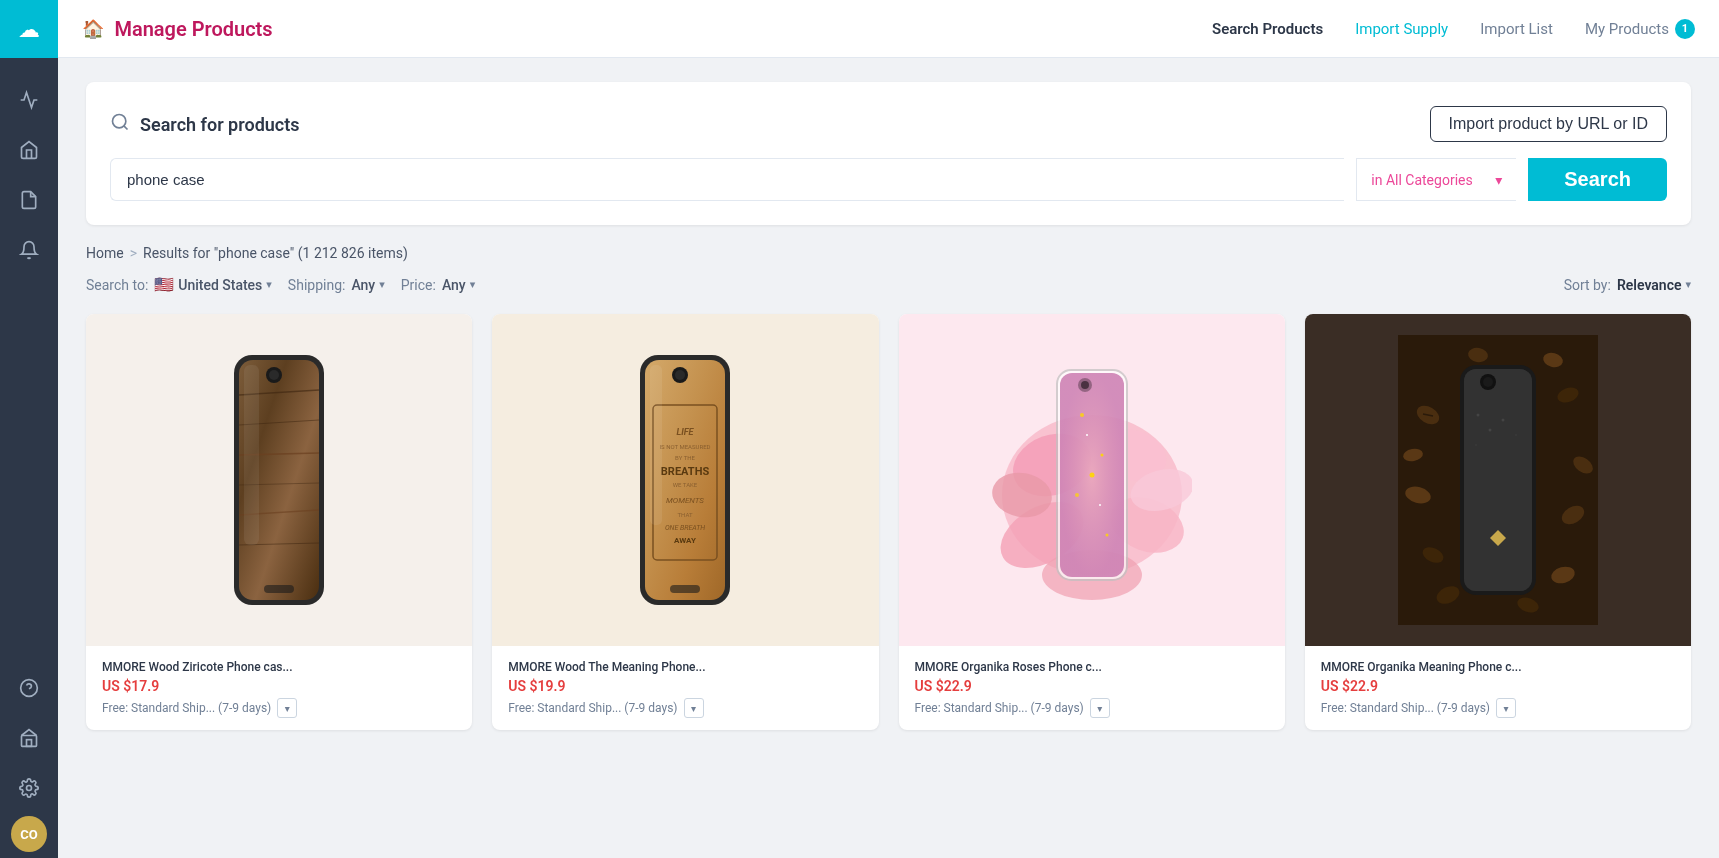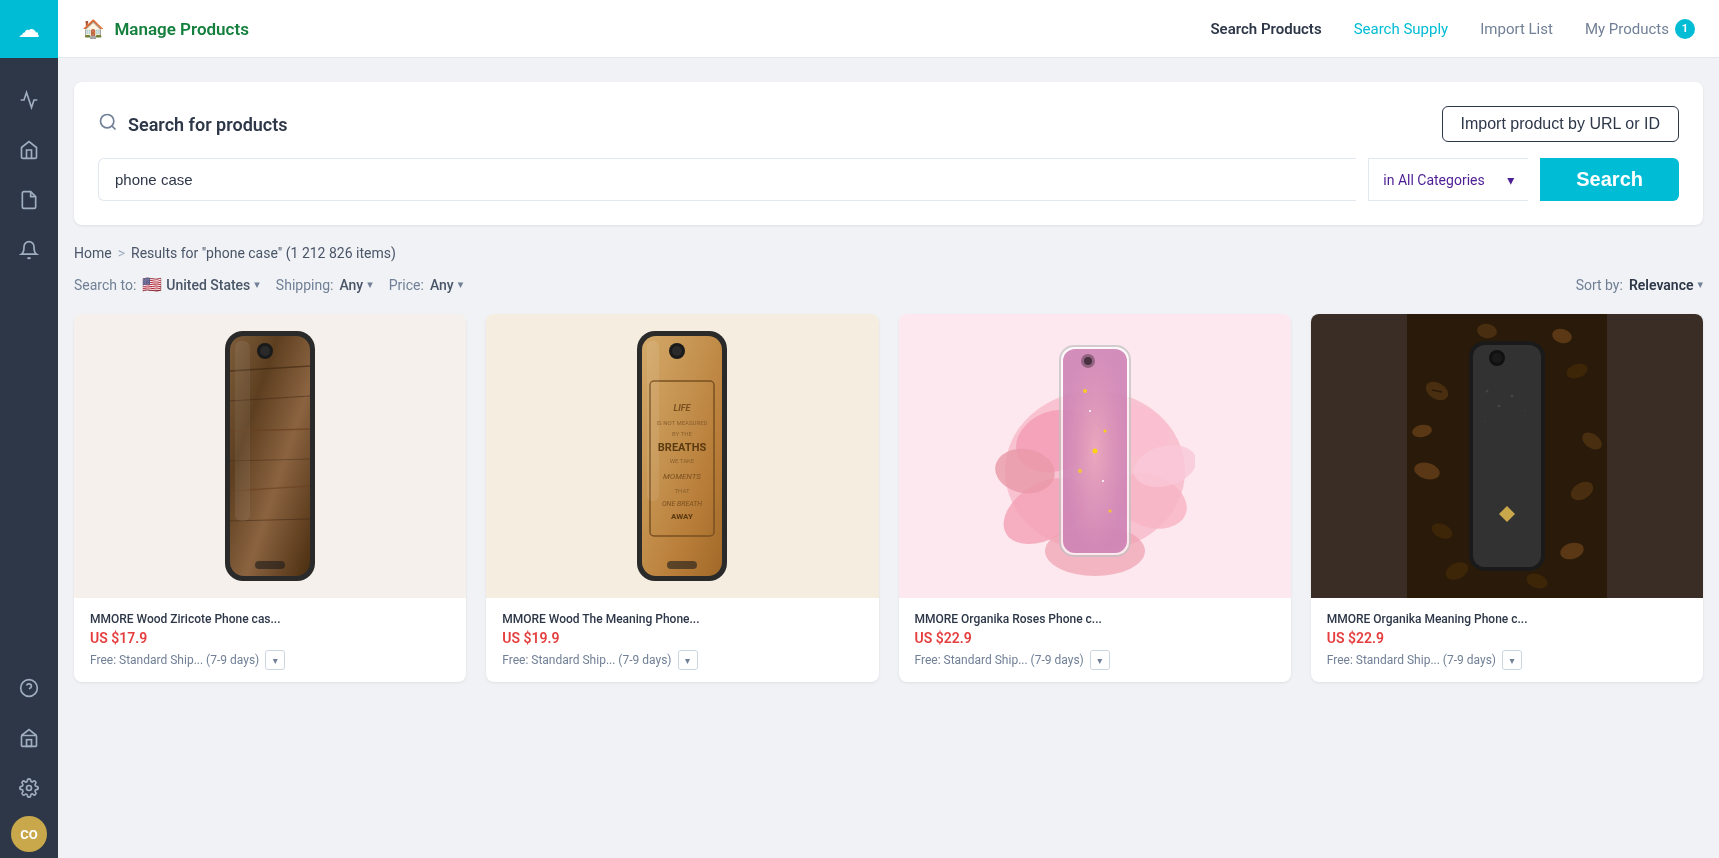--- a/index.html
+++ b/index.html
@@ -86,23 +86,23 @@
       display: flex;
       align-items: center;
       gap: 10px;
       margin-right: auto;
     }
     .topnav-logo-icon {
       color: #a0aec0;
       font-size: 18px;
     }
     .topnav-title {
-      font-size: 17px;
+      font-size: 20px;
       font-weight: 600;
-      color: #15803d;
+      color: #be185d;
       text-align: center;
     }
     .topnav-links {
       display: flex;
       align-items: center;
       gap: 32px;
     }
     .topnav-link {
       font-size: 15px;
       color: #718096;
@@ -129,21 +129,21 @@
       display: flex;
       align-items: center;
       justify-content: center;
       font-weight: bold;
     }
 
     
     .page-content {
       flex: 1;
       overflow-y: auto;
-      padding: 24px 16px;
+      padding: 24px 28px;
     }
 
     
     .search-section {
       background: white;
       border-radius: 8px;
       padding: 24px;
       margin-bottom: 20px;
       box-shadow: 0 1px 3px rgba(0,0,0,0.08);
     }
@@ -190,21 +190,21 @@
       font-size: 15px;
       outline: none;
       color: #2d3748;
     }
     .category-select {
       border: 1.5px solid #e2e8f0;
       border-right: none;
       background: white;
       padding: 10px 14px;
       font-size: 14px;
-      color: #4c1d95;
+      color: #ec4899;
       cursor: pointer;
       outline: none;
       display: flex;
       align-items: center;
       gap: 6px;
       white-space: nowrap;
       min-width: 160px;
       justify-content: space-between;
     }
     .search-btn {
@@ -276,21 +276,21 @@
       gap: 20px;
     }
     .product-card {
       background: white;
       border-radius: 8px;
       overflow: hidden;
       box-shadow: 0 1px 3px rgba(0,0,0,0.08);
       cursor: pointer;
     }
     .product-img-wrap {
-      height: 284px;
+      height: 332px;
       background: #f7fafc;
       display: flex;
       align-items: center;
       justify-content: center;
       overflow: hidden;
     }
     
     .product-card-1 .product-img-wrap { background: #f5f0eb; }
     .product-card-2 .product-img-wrap { background: #f5ede0; }
     .product-card-3 .product-img-wrap { background: #fde8ef; }
@@ -395,21 +395,21 @@
 
 <div class="main">
 
   <div class="topnav">
     <div class="topnav-logo-area">
       <span class="topnav-logo-icon">🏠</span>
       <span class="topnav-title">Manage Products</span>
     </div>
     <div class="topnav-links">
       <a class="topnav-link active">Search Products</a>
-      <a class="topnav-link accent">Search Supply</a>
+      <a class="topnav-link accent">Import Supply</a>
       <a class="topnav-link">Import List</a>
       <div class="topnav-badge-wrap">
         <a class="topnav-link">My Products</a>
         <span class="topnav-badge">1</span>
       </div>
     </div>
   </div>
 
   <div class="page-content">
 

